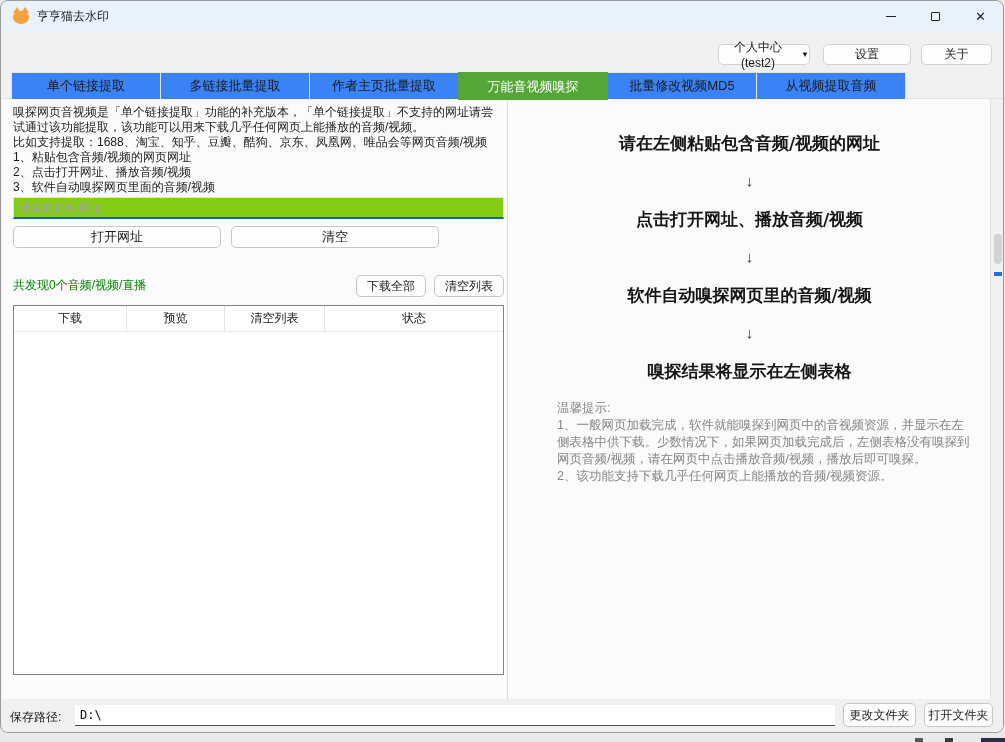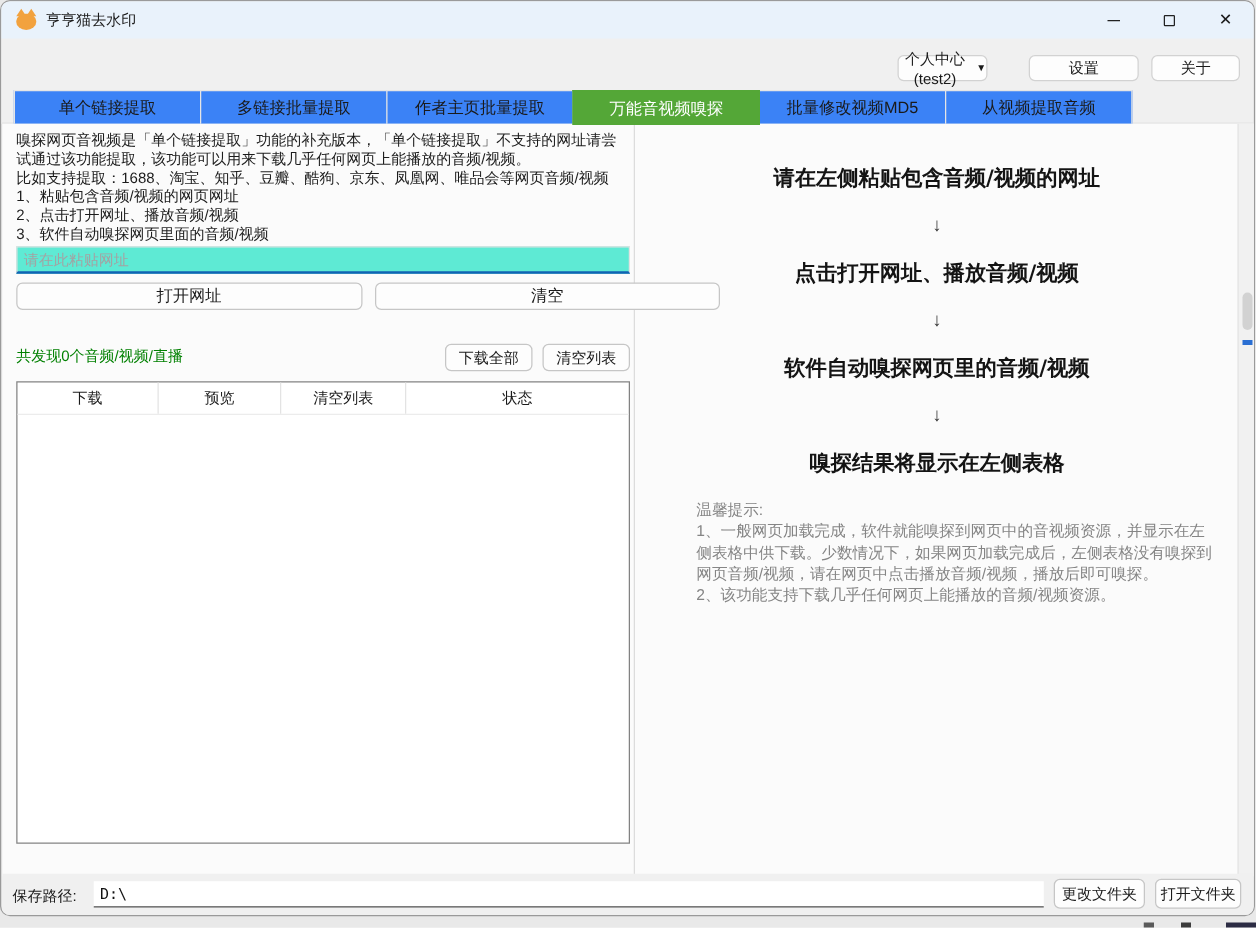--- a/index.html
+++ b/index.html
@@ -23,21 +23,21 @@
   .min-glyph { display:block; width:10px; border-top:1px solid #222; }
   .max-glyph { display:block; width:9px; height:9px; border:1px solid #222; border-radius:1px; }
   .wc.close { font-size:13px; }
 
   
   .header { position:relative; height:40px; background:#f0f0f0; }
   .hbtn { position:absolute; top:13px; height:21px; background:#fdfdfd;
     border:1px solid #d2d2d2; border-radius:5px; font-size:12px; color:#1a1a1a;
     display:flex; align-items:center; justify-content:center; gap:4px;
     font-family:inherit; cursor:default; }
-  .hbtn.account { left:717px; width:72px; }
+  .hbtn.account { left:717px; width:92px; }
   .hbtn.settings { left:822px; width:88px; }
   .hbtn.about { left:920px; width:71px; }
   .caret { font-size:8px; line-height:1; }
 
   
   .tabbar { position:relative; height:28px; background:#f0f0f0; display:flex;
     padding-left:10px; border-bottom:1px solid #e2e2e2; }
   .tab { width:150px; height:27px; margin-top:1px; display:flex; align-items:center;
     justify-content:center; font-size:13px; color:#1a1a1a; background:#3b82f6;
     border:1px solid #e5e5e5; border-bottom:none; margin-right:-1px; cursor:default; }
@@ -45,24 +45,24 @@
     height:28px; z-index:2; }
 
   
   .content { position:absolute; top:98px; left:1px; width:1002px; height:602px;
     background:#fbfbfb; }
   .left-panel { position:absolute; left:0; top:0; width:506px; height:100%;
     border-right:1px solid #dcdcdc; padding:6px 0 0 11px; }
   .intro { font-size:12px; line-height:15px; color:#1c1c1c; white-space:nowrap;
     overflow:hidden; width:492px; }
   .url-input { display:block; margin-top:2px; width:491px; height:22px;
-    border:1px solid #e2e2e2; border-bottom:2px solid #1262b3; background:#5eead4;
+    border:1px solid #e2e2e2; border-bottom:2px solid #1262b3; background:#84cc16;
     font-size:12px; padding:2px 5px; color:#333; outline:none; font-family:inherit; }
   .url-input::placeholder { color:#a3a3a3; }
-  .btn-row { margin-top:7px; width:563px; display:flex; gap:10px; }
+  .btn-row { margin-top:7px; width:426px; display:flex; gap:10px; }
   .big-btn { flex:1; height:22px; background:#fdfdfd; border:1px solid #c6c6c6;
     border-radius:5px; font-size:13px; color:#1a1a1a; font-family:inherit; cursor:default; }
   .status-row { margin-top:27px; width:491px; display:flex;
     justify-content:space-between; align-items:flex-end; }
   .status { font-size:12px; color:#008000; padding-bottom:3px; }
   .small-btns { display:flex; gap:8px; }
   .small-btn { width:70px; height:22px; background:#fdfdfd; border:1px solid #c6c6c6;
     border-radius:5px; font-size:12px; color:#1a1a1a; font-family:inherit; cursor:default; }
   .table { margin-top:8px; width:491px; height:370px; background:#fff;
     border:1px solid #828282; }

